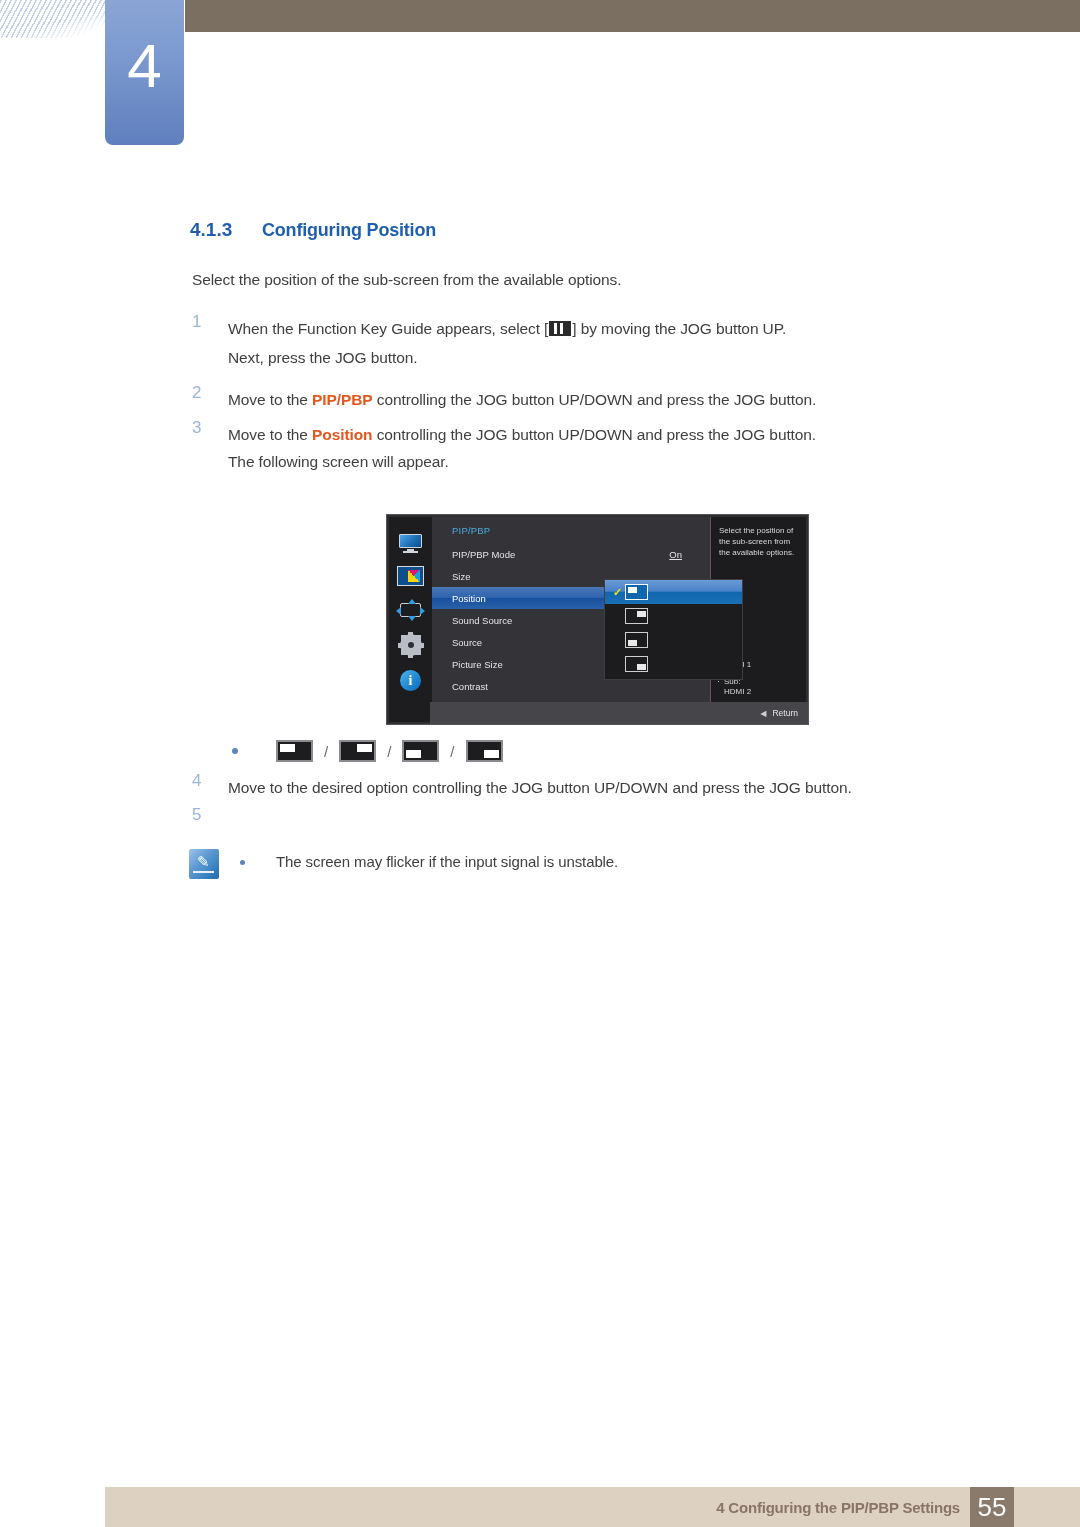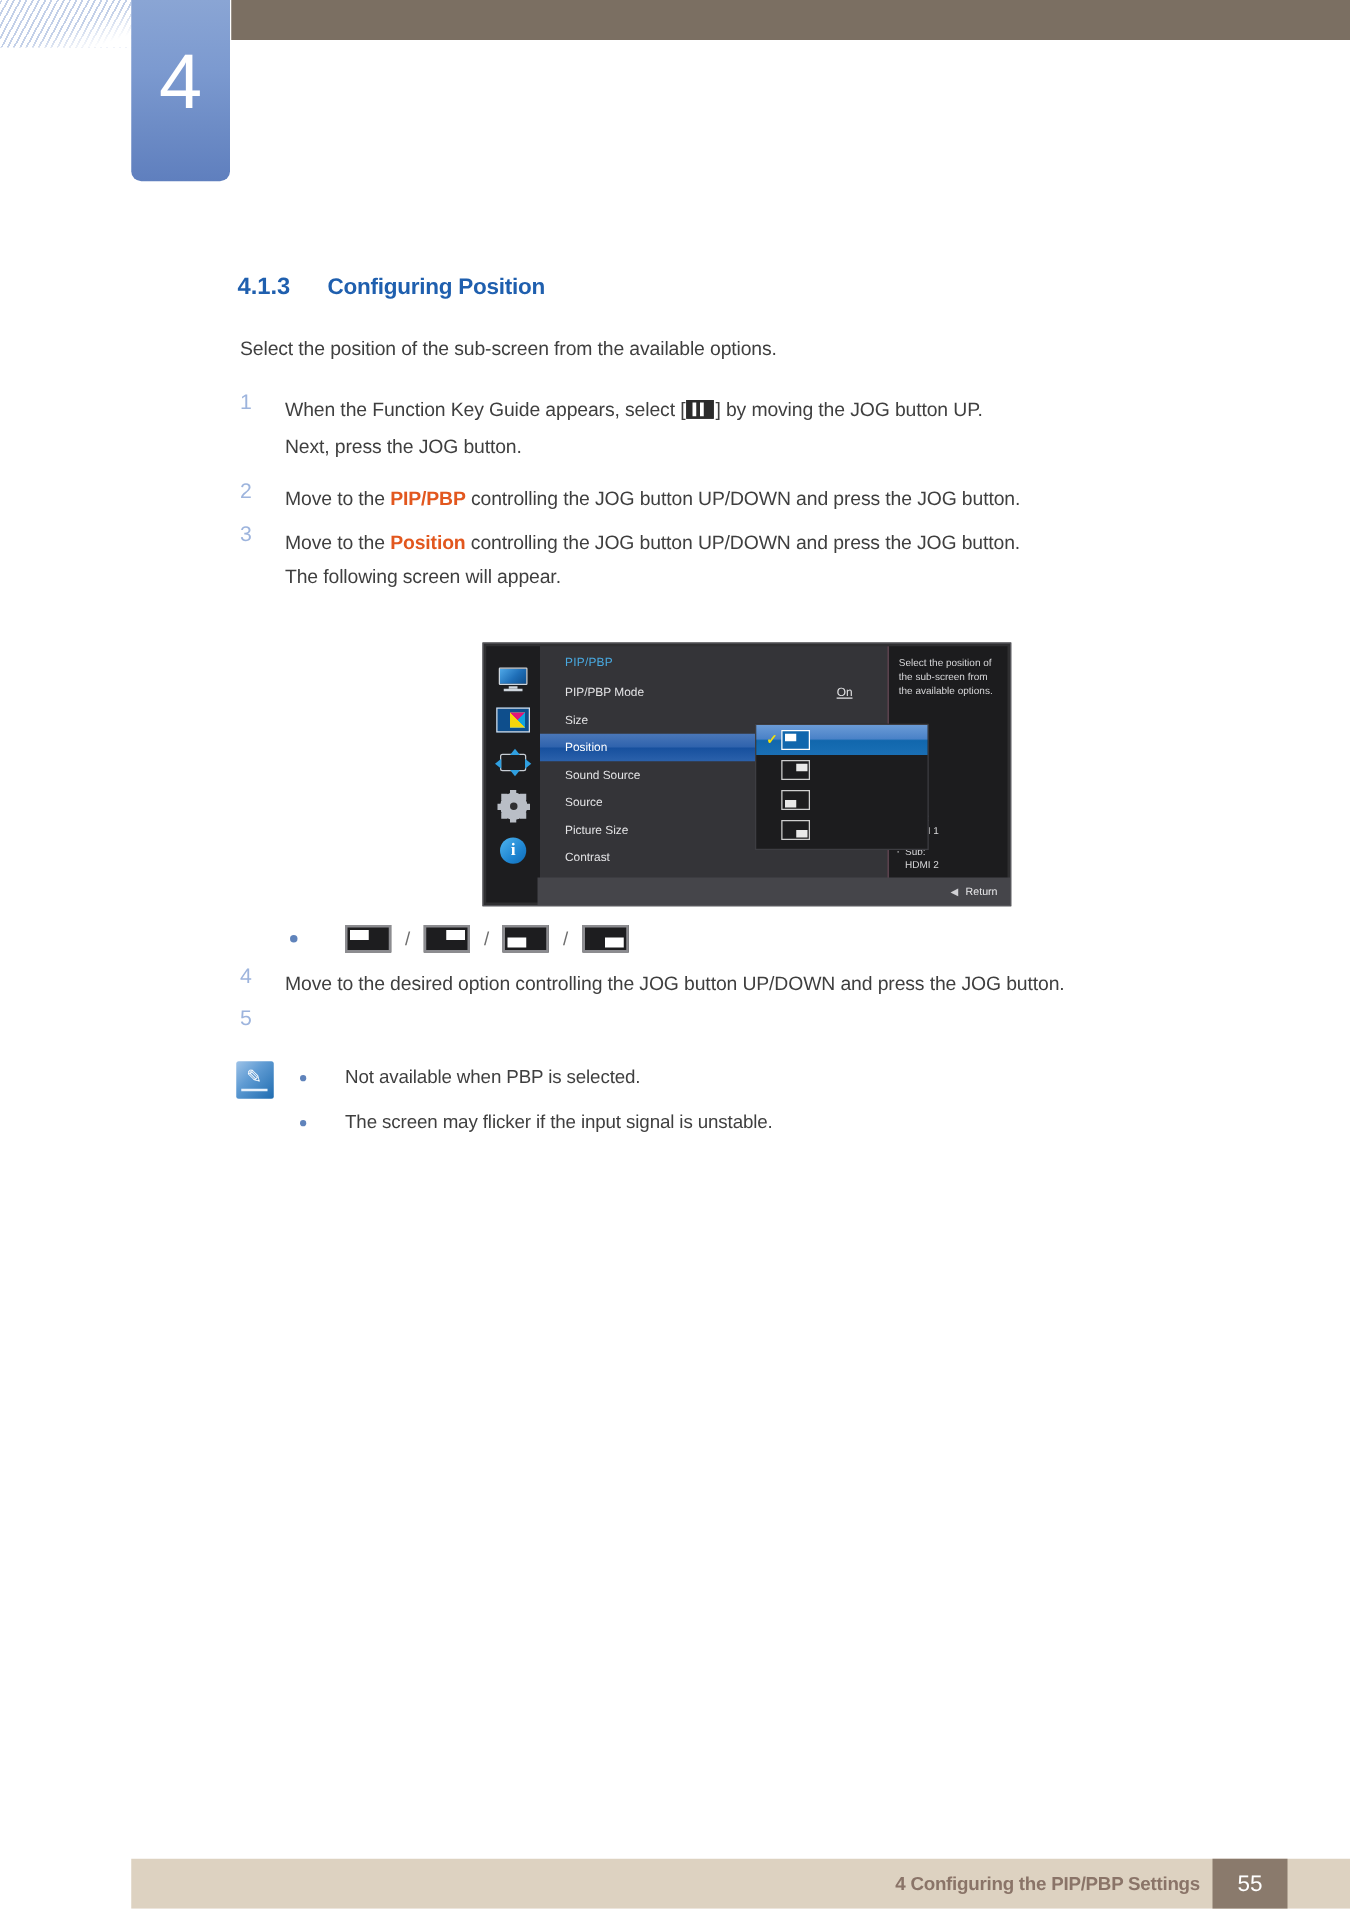--- a/index.html
+++ b/index.html
@@ -224,22 +224,22 @@
   
   .ftr-bar {
      position:absolute; left:105px; top:1487px; width:975px; height:40px;
      background:#ddd2c1;
   }
   .ftr-txt {
      position:absolute; right:120px; top:1499px;
      font-size:15px; font-weight:bold; color:#8a7468; letter-spacing:-0.2px;
   }
   .ftr-page {
-     position:absolute; left:970px; top:1487px; width:60px; height:40px;
-     background:#8a7a6c; color:#ffffff; font-size:18px;
+     position:absolute; left:970px; top:1487px; width:44px; height:40px;
+     background:#8a7a6c; color:#ffffff; font-size:26px;
      display:flex; align-items:center; justify-content:center;
   }
 </style>
 </head>
 <body>
 
 <div class="page">
 
   <div class="hdr-bar"></div>
   <div class="hdr-hatch"></div>
@@ -414,24 +414,20 @@
     <span class="step-num">5</span>
   </div>
 
   <div class="note-icon">
     <span class="pen">✎</span>
     <span class="ln"></span>
   </div>
   <div class="note-list">
     <div class="note-item">
       <span class="bdot"></span>
-      <span class="btxt">Not available when PBP is selected.</span>
-    </div>
-    <div class="note-item">
-      <span class="bdot"></span>
       <span class="btxt">The screen may flicker if the input signal is unstable.</span>
     </div>
   </div>
 
   <div class="ftr-bar"></div>
   <div class="ftr-txt">4 Configuring the PIP/PBP Settings</div>
   <div class="ftr-page">55</div>
 
 </div>
 

